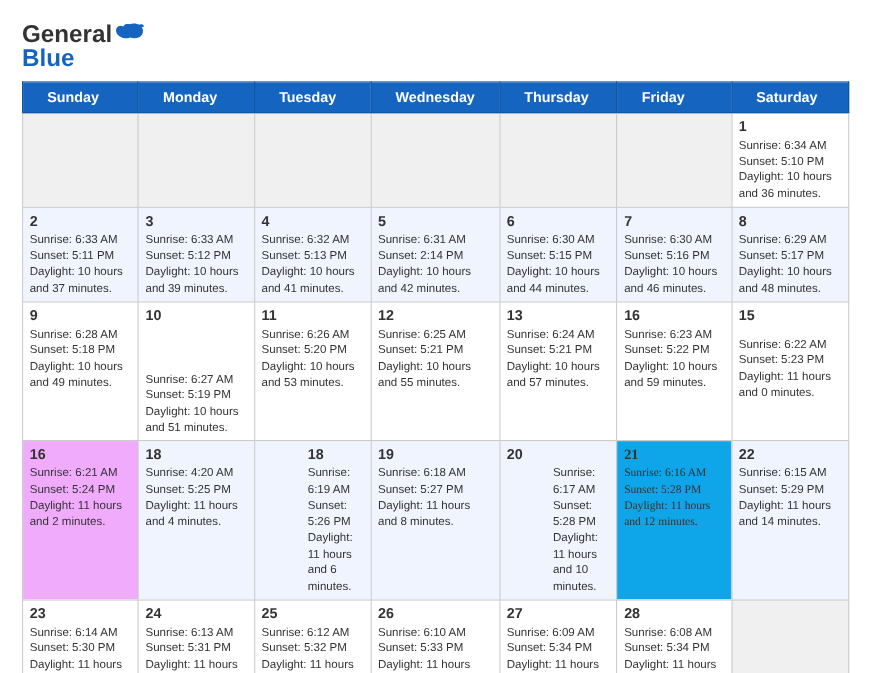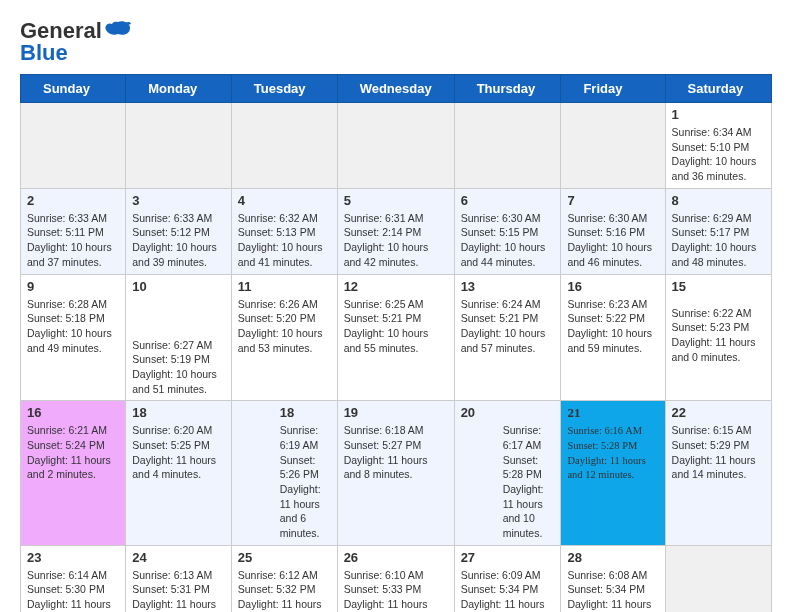--- a/index.html
+++ b/index.html
@@ -219,21 +219,21 @@
       </tr>
       <tr>
         <td style="background-color: #f0abfc;">
           <div class="day-number">16</div>
           <div class="day-info" style="white-space: pre-line;">Sunrise: 6:21 AM
 Sunset: 5:24 PM
 Daylight: 11 hours and 2 minutes.</div>
         </td>
         <td style="background-color: rgb(240, 244, 255);">
           <div class="day-number">18</div>
-          <div class="day-info" style="white-space: pre-line;">Sunrise: 6:20 AM
+          <div class="day-info" style="white-space: pre-line;">Sunrise: 4:20 AM
 Sunset: 5:25 PM
 Daylight: 11 hours and 4 minutes.</div>
         </td>
         <td style="background-color: rgb(240, 244, 255); padding-left: 48px;">
           <div class="day-number">18</div>
           <div class="day-info" style="white-space: pre-line;">Sunrise: 6:19 AM
 Sunset: 5:26 PM
 Daylight: 11 hours and 6 minutes.</div>
         </td>
         <td style="background-color: rgb(240, 244, 255);">

